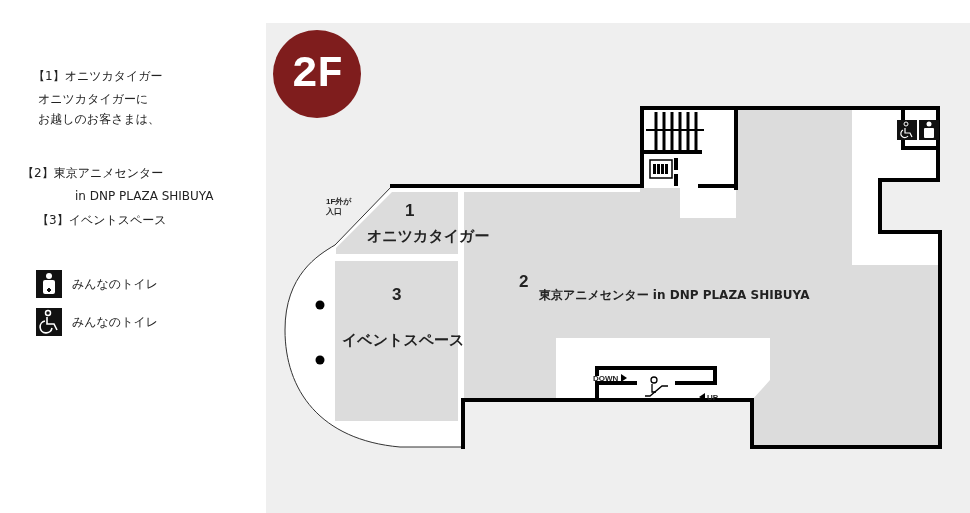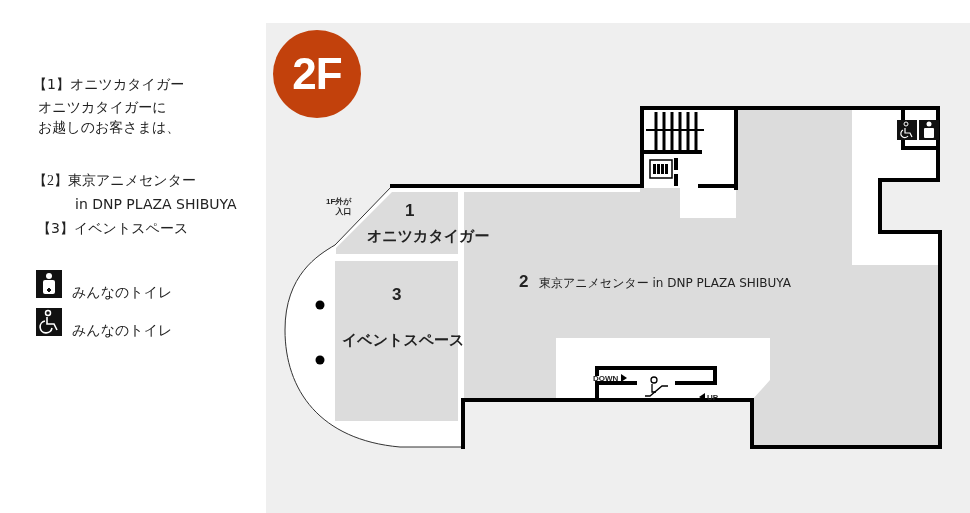--- a/index.html
+++ b/index.html
@@ -1,39 +1,39 @@
 <!DOCTYPE html>
 <html><head>
   <meta charset="utf-8">
   <style>
     html, body { margin: 0; padding: 0; background: #ffffff; }
     body { width: 970px; height: 513px; position: relative; overflow: hidden;
       font-family: "DejaVu Sans", "Liberation Sans", sans-serif; color: #222; }
     .legend { position: absolute; left: 0; top: 0; width: 265px; height: 513px; }
-    .legend .line { position: absolute; font-size: 14px; line-height: 14px; white-space: nowrap; color: #222; margin-top: 8px; }
+    .legend .line { position: absolute; font-size: 12px; line-height: 14px; white-space: nowrap; color: #222; }
     .legend .icon-box { position: absolute; width: 26px; height: 28px; background: #111; }
     .map-panel { position: absolute; left: 266px; top: 23px; width: 704px; height: 490px; background: #efefef; }
     .map-panel svg { position: absolute; left: 0; top: 0; }
     .badge { position: absolute; left: 7px; top: 7px; width: 88px; height: 88px; border-radius: 50%;
-      background: #c2410c; color: #fff; font-family: Liberation Sans, sans-serif; font-weight: bold;
+      background: #7f1d1d; color: #fff; font-family: Liberation Mono, monospace; font-weight: bold;
       font-size: 44px; display: flex; align-items: center; justify-content: center; letter-spacing: -1px; }
     .label { position: absolute; white-space: nowrap; color: #222; }
     .num { font-family: "Liberation Sans", sans-serif; font-weight: bold; font-size: 17px; }
     .small { font-size: 15px; font-weight: bold; }
     .tiny { font-family: "Liberation Sans", sans-serif; font-weight: bold; font-size: 8px; }
   </style>
 </head>
 <body>
 
 <div class="legend">
   <div class="line" style="left:33px;top:69px;">【1】オニツカタイガー</div>
   <div class="line" style="left:38px;top:92px;">オニツカタイガーに</div>
   <div class="line" style="left:38px;top:112px;">お越しのお客さまは、</div>
 
-  <div class="line" style="left:33px;top:166px;font-family:Liberation Serif, serif;">【2】東京アニメセンター</div>
+  <div class="line" style="left:22px;top:166px;">【2】東京アニメセンター</div>
   <div class="line" style="left:75px;top:189px;">in DNP PLAZA SHIBUYA</div>
 
   <div class="line" style="left:37px;top:213px;">【3】イベントスペース</div>
 
   <div class="icon-box" style="left:36px;top:270px;">
     <svg width="26" height="28" viewBox="0 0 26 28">
       <circle cx="13" cy="6" r="3" fill="#fff"></circle>
       <rect x="7" y="10" width="12" height="14" rx="2" fill="#fff"></rect>
       <rect x="12" y="18" width="2" height="4" fill="#111"></rect>
       <rect x="11" y="19" width="4" height="2" fill="#111"></rect>
@@ -116,29 +116,29 @@
     <path d="M652 384 L652 392 L656 392" fill="none" stroke="#000" stroke-width="1.3"></path>
     <polygon points="621,374 627,378 621,382" fill="#000"></polygon>
     <polygon points="705,393 699,397 705,401" fill="#000"></polygon>
 
     <circle cx="320" cy="305" r="4.5" fill="#000"></circle>
     <circle cx="320" cy="360" r="4.5" fill="#000"></circle>
   </svg>
 
   <div class="badge">2F</div>
 
-  <div class="label tiny" style="left:60px;top:174px;text-align:right;line-height:10px;">
+  <div class="label tiny" style="left:60px;top:174px;text-align:left;line-height:10px;">
     <div>1F外が</div>
     <div>入口</div>
   </div>
 
   <div class="label num" style="left:139px;top:178px;">1</div>
   <div class="label small" style="left:101px;top:204px;">オニツカタイガー</div>
 
   <div class="label num" style="left:126px;top:262px;">3</div>
   <div class="label small" style="left:76px;top:308px;">イベントスペース</div>
 
   <div class="label num" style="left:253px;top:249px;">2</div>
-  <div class="label" style="left:273px;top:252px;font-size:12px;">東京アニメセンター in DNP PLAZA SHIBUYA</div>
+  <div class="label" style="left:273px;top:264px;font-size:12px;font-weight:bold;">東京アニメセンター in DNP PLAZA SHIBUYA</div>
 
   <div class="label tiny" style="left:327px;top:351px;">DOWN</div>
   <div class="label tiny" style="left:441px;top:370px;">UP</div>
 </div>
 
 </body></html>

